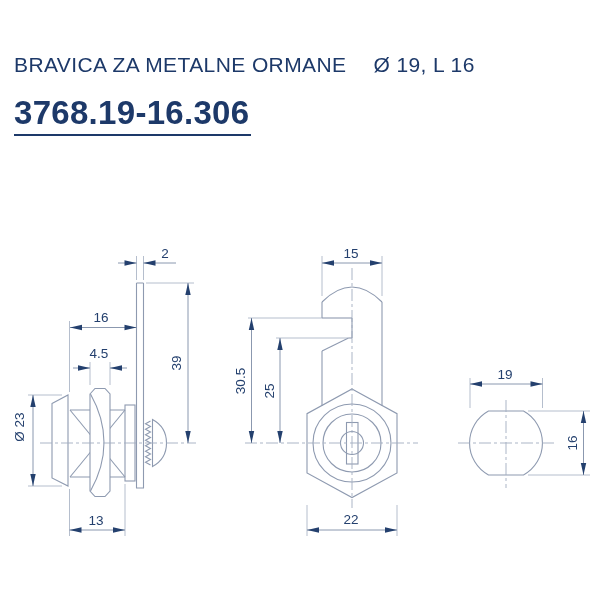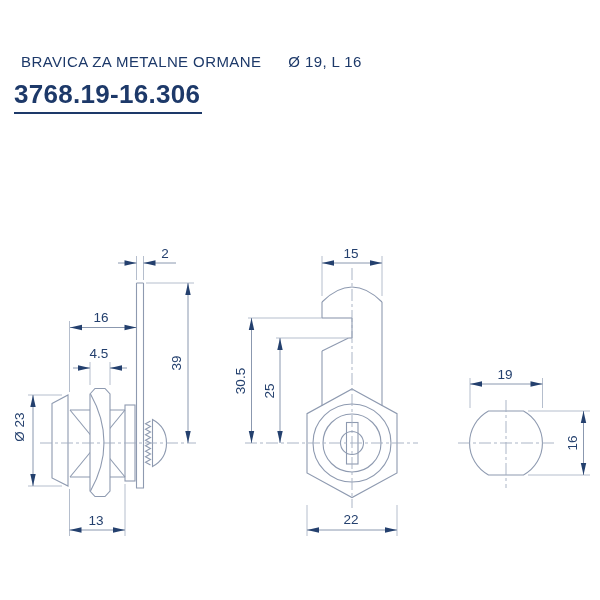--- a/index.html
+++ b/index.html
@@ -1,21 +1,21 @@
 <!DOCTYPE html>
 <html><head>
 <meta charset="utf-8">
 <style>
   html,body{margin:0;padding:0;background:#e8e8e8;}
   .page{position:relative;width:600px;height:600px;background:#ffffff;overflow:hidden;
         font-family:"Liberation Sans", sans-serif;}
   .title-row{position:absolute;left:14px;top:53px;white-space:nowrap;
-             font-size:15px;letter-spacing:0.4px;color:#1d3969;font-weight:400;margin-left:7px;}
+             font-size:21px;letter-spacing:0.4px;color:#1d3969;font-weight:400;}
   .title-row .spec{margin-left:27px;}
-  .pn{position:absolute;left:14px;top:79px;font-size:26px;font-weight:700;color:#1d3969;
+  .pn{position:absolute;left:14px;top:94px;font-size:33px;font-weight:700;color:#1d3969;
       letter-spacing:0.3px;display:inline-block;border-bottom:2.5px solid #1d3969;padding:0 2px 2px 0;}
   svg{position:absolute;left:0;top:0;}
   .ol{fill:none;stroke:#8e9ab0;stroke-width:1.1;}
   .olw{fill:#ffffff;stroke:#8e9ab0;stroke-width:1.1;}
   .thin{fill:none;stroke:#a2adc0;stroke-width:0.8;}
   .cl{fill:none;stroke:#a2adc0;stroke-width:0.9;stroke-dasharray:12 3 3 3;}
   .dim{fill:none;stroke:#7e8ca6;stroke-width:0.9;marker-start:url(#ar);marker-end:url(#ar);}
   .dimh{fill:none;stroke:#7e8ca6;stroke-width:0.9;marker-end:url(#ar);}
   .dt{font-family:"Liberation Sans",sans-serif;font-size:13.5px;fill:#24406e;}
 </style>

